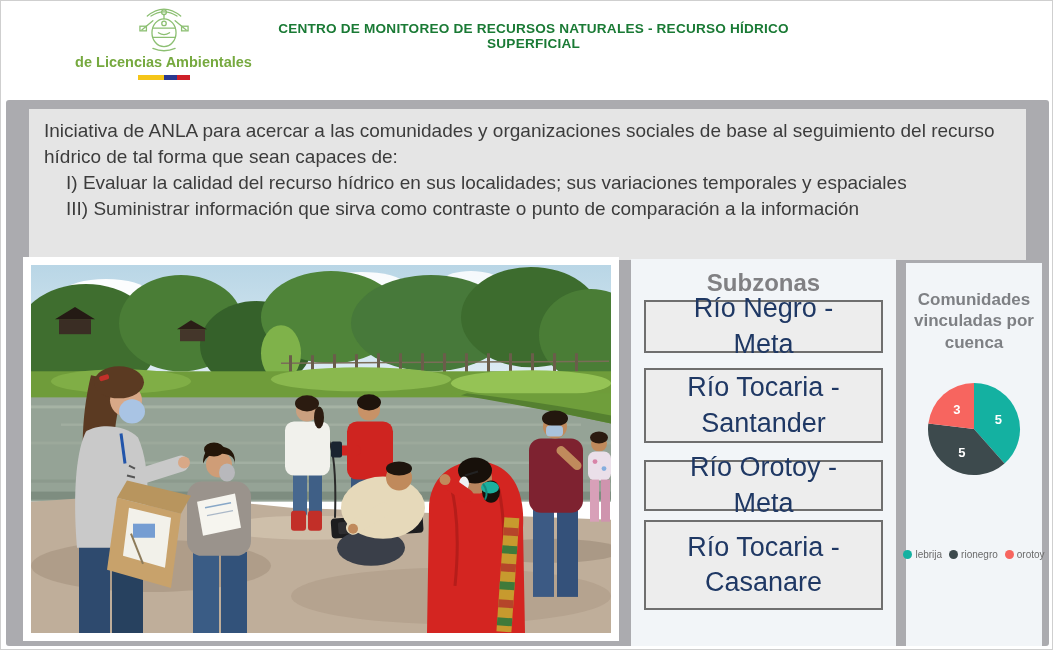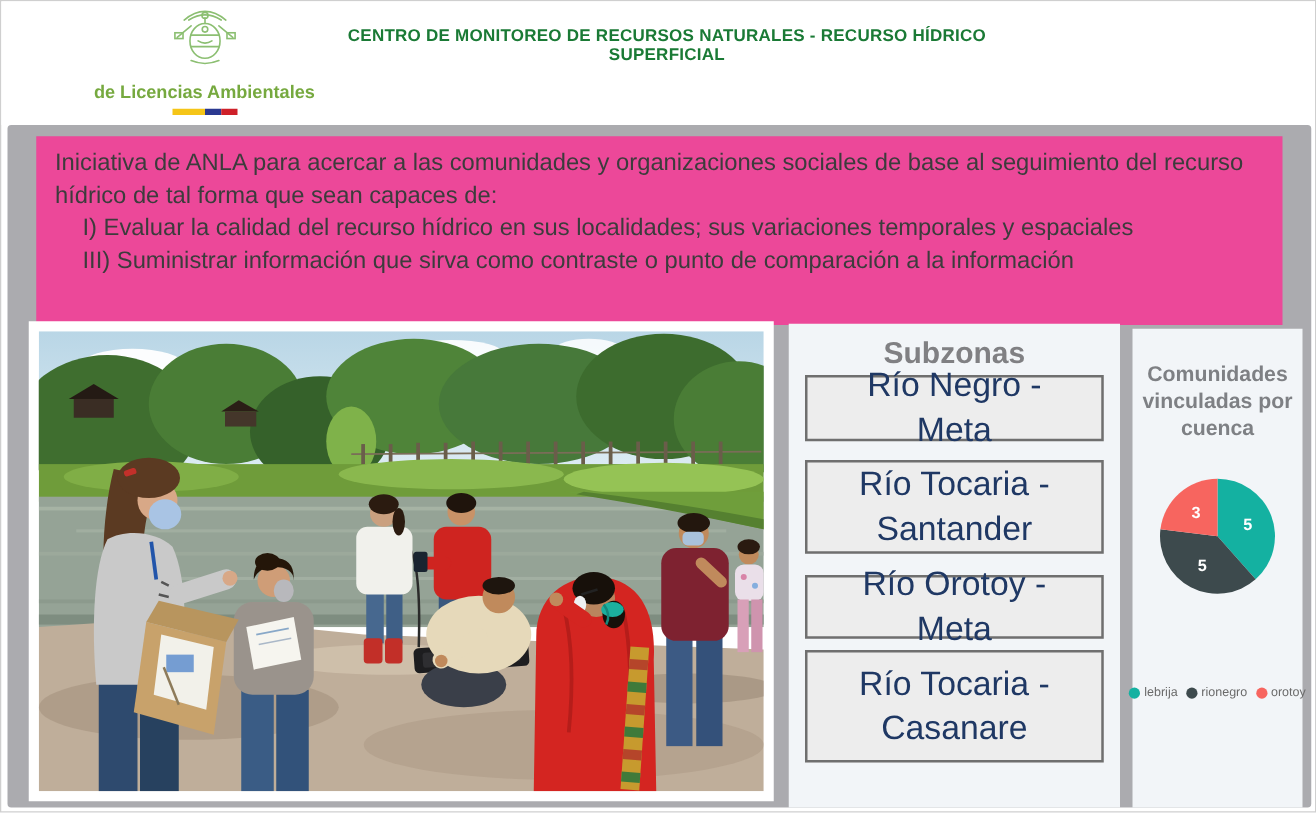--- a/index.html
+++ b/index.html
@@ -16,21 +16,21 @@
   .flag-stripe span{ height:100%; }
   .flag-y{ width:50%; } .flag-b{ width:25%; } .flag-r{ width:25%; }
 
   .title-block{ position:absolute; left:250px; top:13px; width:565px; text-align:center; }
   .main-title{ color:#2e8f4f; font-size:37px; font-weight:400; letter-spacing:.5px; }
   .sub-title{ color:#1a7a35; font-size:13.6px; font-weight:bold; margin-top:7px; letter-spacing:.2px; }
 
   
   .main-bg{ position:absolute; left:5px; top:99px; width:1043px; height:546px; background:#ababaf; border-radius:3px; }
 
-  .intro-panel{ position:absolute; left:28px; top:108px; width:997px; height:151px; background:#ec4899; padding:9px 15px; color:#3c3c3c; font-size:19px; line-height:1.37; }
+  .intro-panel{ position:absolute; left:28px; top:108px; width:997px; height:151px; background:#e5e5e5; padding:9px 15px; color:#3c3c3c; font-size:19px; line-height:1.37; }
   .intro-item{ padding-left:22px; }
 
   
   .photo-panel{ position:absolute; left:22px; top:256px; width:596px; height:384px; background:#fff; padding:8px; }
   .photo-panel svg{ display:block; width:100%; height:100%; }
 
   
   .subzones-panel{ position:absolute; left:630px; top:258px; width:265px; height:387px; background:#f2f5f8; }
   .subzones-heading{ position:absolute; top:10px; left:0; width:100%; text-align:center; color:#808083; font-size:24px; font-weight:bold; }
   .zone-btn{ position:absolute; left:13px; width:239px; background:#ededed; border:2px solid #6f6f6f; color:#1f3864; font-family:"Liberation Sans",sans-serif; font-size:27px; text-align:center; display:flex; align-items:center; justify-content:center; line-height:1.3; cursor:pointer; padding:0 20px; }
@@ -64,21 +64,21 @@
         <line x1="42" y1="18" x2="54" y2="28"></line>
         <rect x="4" y="24" width="7" height="5"></rect>
         <rect x="49" y="24" width="7" height="5"></rect>
         <ellipse cx="30" cy="31" rx="13" ry="15"></ellipse>
         <line x1="18" y1="26" x2="42" y2="26"></line>
         <line x1="18" y1="36" x2="42" y2="36"></line>
         <circle cx="30" cy="21" r="2.4"></circle>
         <path d="M24,31 Q30,35 36,31"></path>
         <path d="M18,48 Q30,53 42,48"></path>
       </svg>
-      <div class="org-name" style="margin-top:12px">de Licencias Ambientales</div>
+      <div class="org-name" style="margin-top:0">de Licencias Ambientales</div>
       <div class="flag-stripe">
         <span class="flag-y" style="background: rgb(245, 197, 24);"></span>
         <span class="flag-b" style="background: rgb(43, 57, 144);"></span>
         <span class="flag-r" style="background: rgb(206, 32, 41);"></span>
       </div>
     </div>
     <div class="title-block">
       <div class="sub-title" style="color: rgb(26, 122, 53);">CENTRO DE MONITOREO DE RECURSOS NATURALES - RECURSO HÍDRICO SUPERFICIAL</div>
     </div>
   </div>

